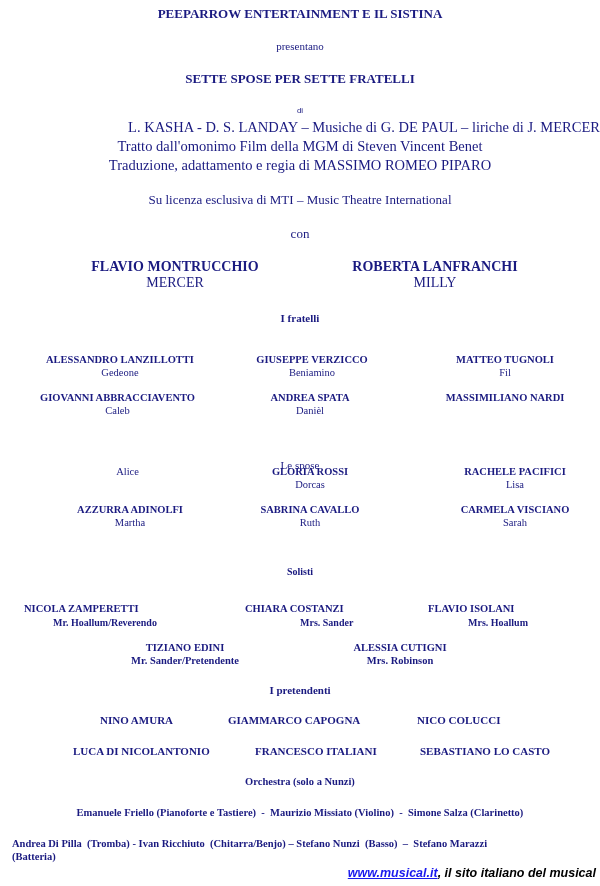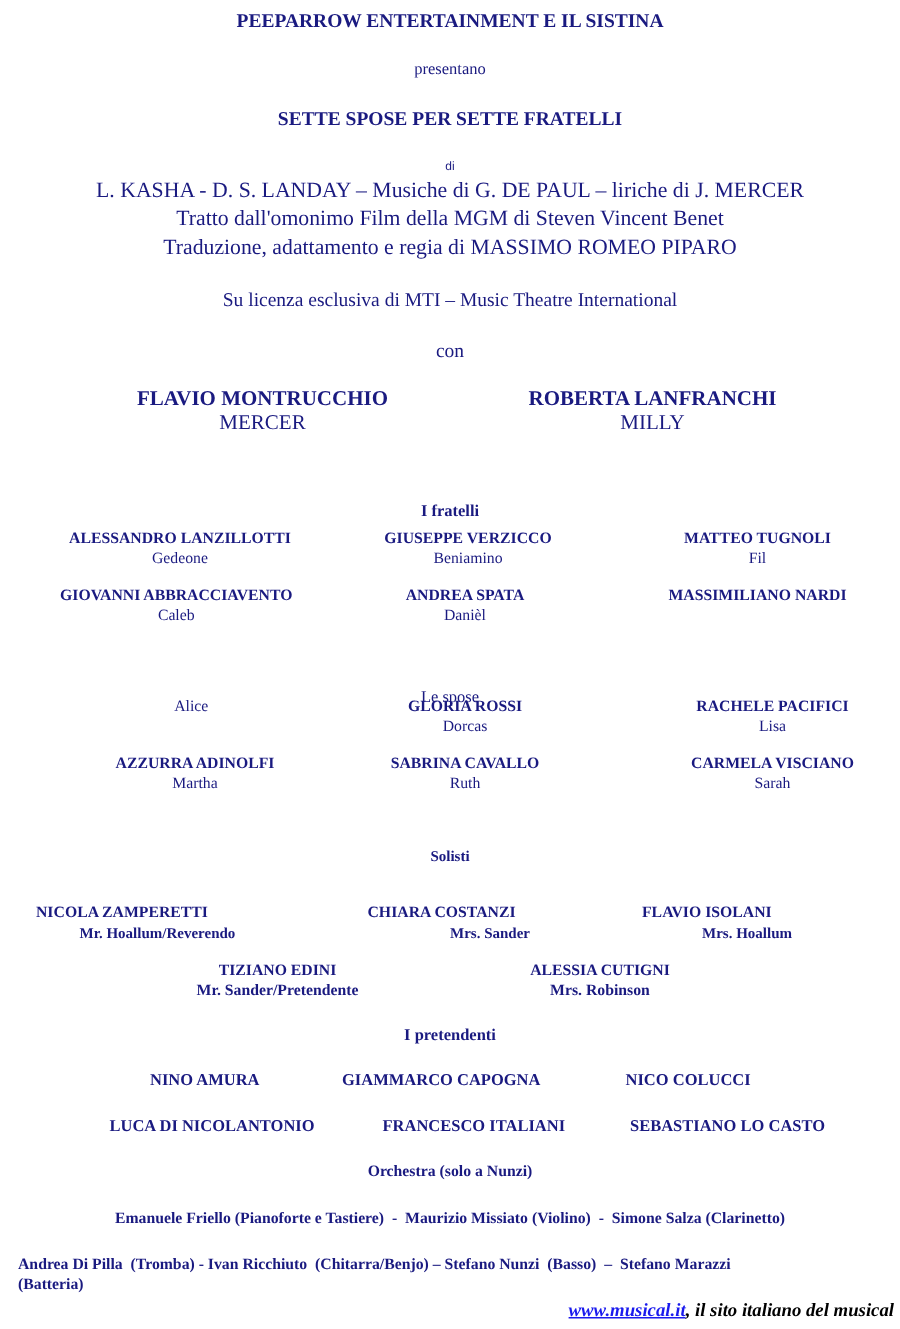--- a/index.html
+++ b/index.html
@@ -12,46 +12,46 @@
     .b { font-weight: bold; }
     .f13 { font-size: 13px; }
     .f11 { font-size: 11px; }
     .f10 { font-size: 10px; }
     .f14 { font-size: 14.5px; }
     .f8 { font-size: 8px; font-family: "Liberation Sans", sans-serif; }
     .cell { position: absolute; text-align: center; white-space: nowrap; }
     .name { font-weight: bold; font-size: 10.5px; line-height: 13px; display: block; }
     .role { font-size: 10.5px; line-height: 13px; display: block; }
     .rolebold { font-size: 10.5px; line-height: 13px; display: block; font-weight: bold; }
-    .footer { position: absolute; right: 4px; top: 866px; font-family: Liberation Serif, serif; font-style: italic; font-weight: bold; font-size: 12.5px; color: #000; white-space: nowrap; }
+    .footer { position: absolute; right: 4px; top: 866px; font-family: Liberation Sans, sans-serif; font-style: italic; font-weight: bold; font-size: 12.5px; color: #000; white-space: nowrap; }
     .footer a { color: #1a1aee; text-decoration: underline; }
   </style>
 </head>
 <body>
 
 <div class="abs center b f13" style="top:6px;">PEEPARROW ENTERTAINMENT E IL SISTINA</div>
 <div class="abs center f11" style="top:40px;">presentano</div>
 <div class="abs center b f13" style="top:71px;">SETTE SPOSE PER SETTE FRATELLI</div>
 <div class="abs center f8" style="top:106px;">di</div>
-<div class="abs center f14" style="top:119px;">L. KASHA - D. S. LANDAY – Musiche di G. DE PAUL – liriche di J. MERCER</div>
+<div class="abs center f14" style="top:119px;text-align:right;">L. KASHA - D. S. LANDAY – Musiche di G. DE PAUL – liriche di J. MERCER</div>
 <div class="abs center f14" style="top:138px;">Tratto dall'omonimo Film della MGM di Steven Vincent Benet</div>
 <div class="abs center f14" style="top:157px;">Traduzione, adattamento e regia di MASSIMO ROMEO PIPARO</div>
 <div class="abs center" style="top:192px; font-size:13px;">Su licenza esclusiva di MTI – Music Theatre International</div>
 <div class="abs center" style="top:226px; font-size:13px;">con</div>
 
 <div class="cell" style="left:75px; width:200px; top:259px;">
   <span class="b" style="font-size:14px; display:block; line-height:16px;">FLAVIO MONTRUCCHIO</span>
   <span style="font-size:14px; display:block; line-height:16px;">MERCER</span>
 </div>
 <div class="cell" style="left:335px; width:200px; top:259px;">
   <span class="b" style="font-size:14px; display:block; line-height:16px;">ROBERTA LANFRANCHI</span>
   <span style="font-size:14px; display:block; line-height:16px;">MILLY</span>
 </div>
 
-<div class="abs center b f11" style="top:335px;">I fratelli</div>
+<div class="abs center b f11" style="top:312px;">I fratelli</div>
 <div class="cell" style="left:35px; width:170px; top:353px;">
     <span class="name">ALESSANDRO LANZILLOTTI</span>
     <span class="role">Gedeone</span>
   </div>
 <div class="cell" style="left:242px; width:140px; top:353px;">
     <span class="name">GIUSEPPE VERZICCO</span>
     <span class="role">Beniamino</span>
   </div>
 <div class="cell" style="left:420px; width:170px; top:353px;">
     <span class="name">MATTEO TUGNOLI</span>

